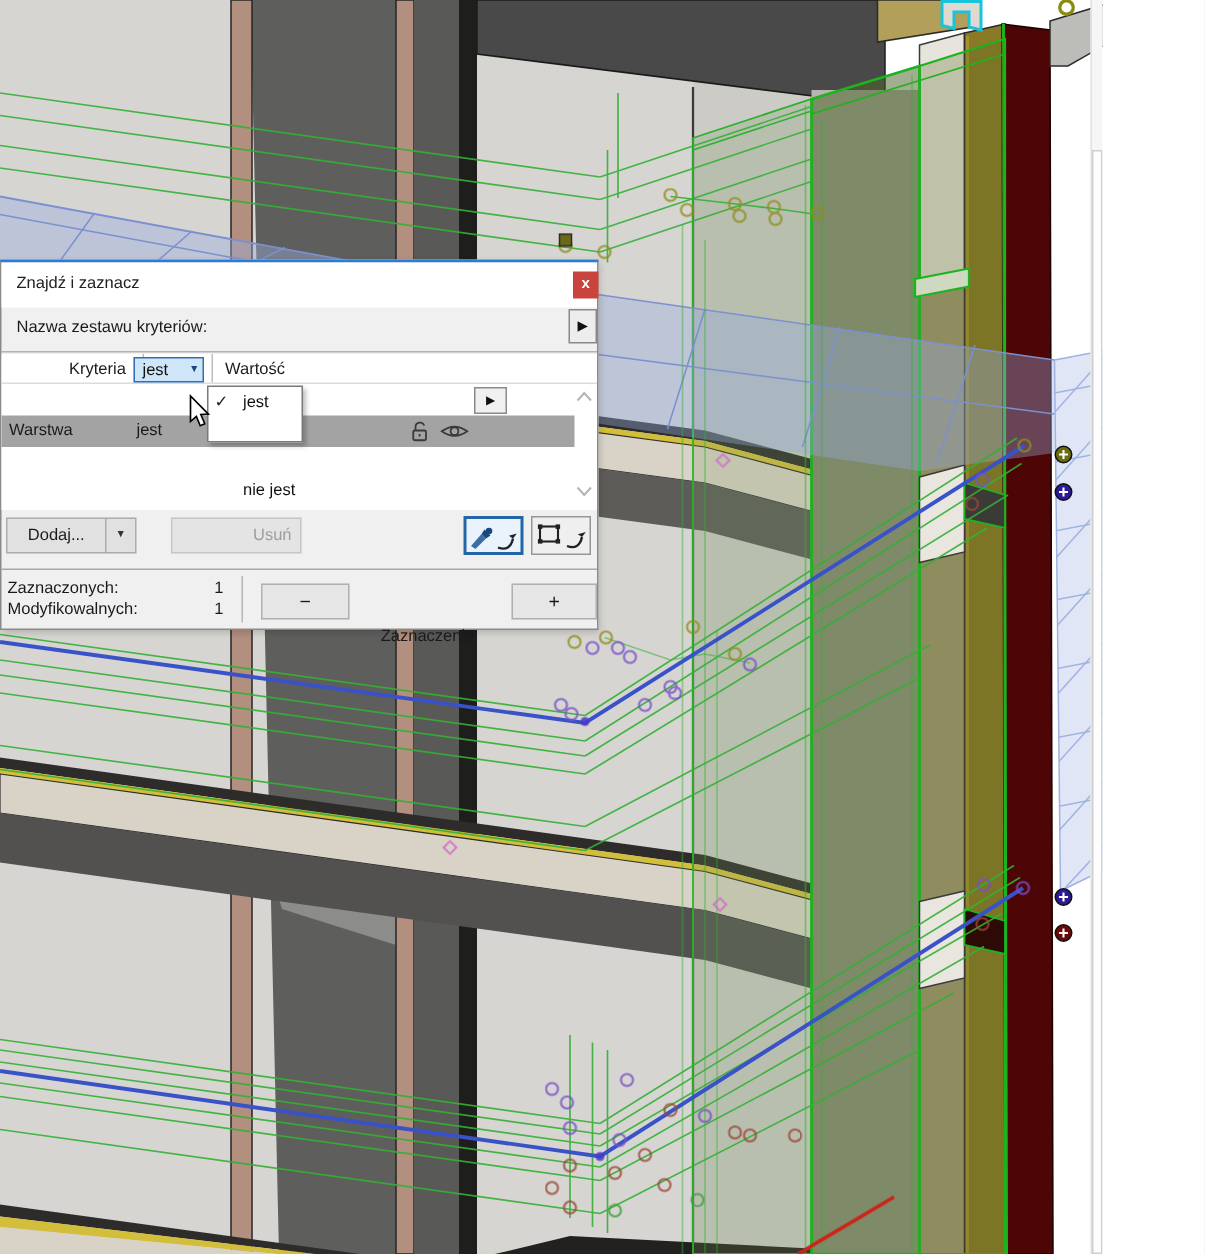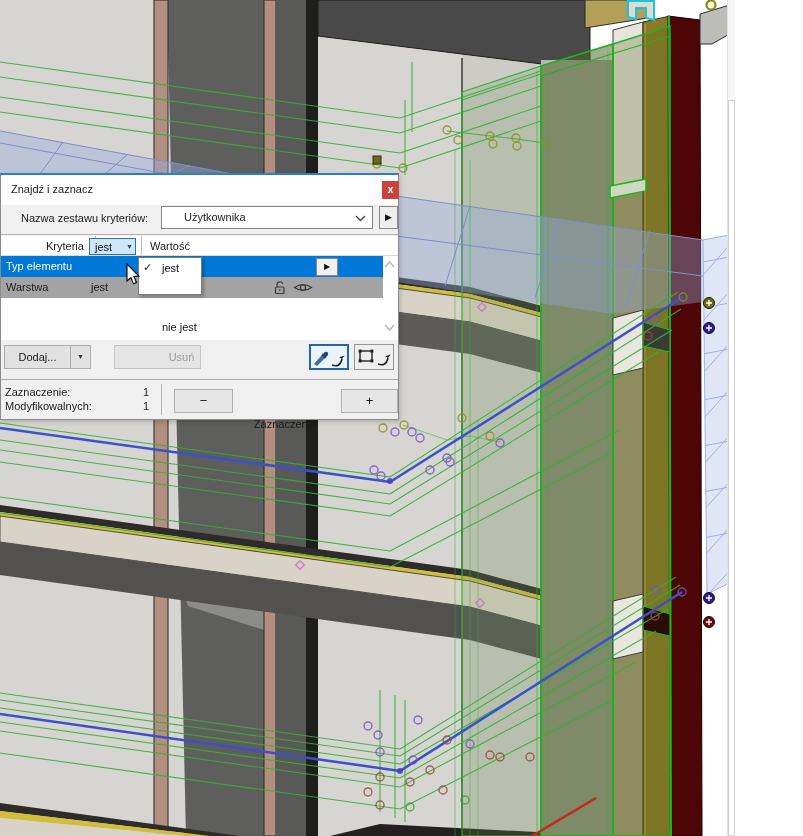--- a/index.html
+++ b/index.html
@@ -22,21 +22,21 @@
     background:#fdfdfd;border:1px solid #cfcfcf;}
 
   
   .dialog{position:absolute;left:0;top:173px;width:399px;height:247px;background:var(--panel);
     border:1px solid var(--dlg-border);border-top:2px solid var(--dlg-top);z-index:10;
     box-shadow:1px 2px 5px rgba(0,0,0,.18);}
   .titlebar{position:absolute;left:0;top:0;width:100%;height:30px;background:#fff;}
   .title{position:absolute;left:10px;top:8px;font-size:11px;color:#222;}
   .close-btn{position:absolute;left:381px;top:6px;width:17px;height:18px;background:var(--close-red);
     color:#fff;font-weight:bold;font-size:10px;text-align:center;line-height:18px;cursor:default;}
-  .lbl-criteria-set{position:absolute;left:20px;top:37px;}
+  .lbl-criteria-set{position:absolute;left:10px;top:37px;}
   .combo{position:absolute;left:160px;top:31px;width:212px;height:23px;background:#fff;
     border:1px solid #848484;}
   .combo .val{position:absolute;left:22px;top:4px;}
   .combo svg{position:absolute;right:6px;top:8px;}
   .flyout{position:absolute;background:#ededed;border:1px solid #8a8a8a;text-align:center;color:#111;}
   .flyout-top{left:378px;top:31px;width:19px;height:23px;font-size:9px;line-height:21px;}
   .sep1{position:absolute;left:0;top:59px;width:100%;height:1px;background:#b2b2b2;}
   .list{position:absolute;left:0;top:61px;width:397px;height:104px;background:#fff;}
   .hdr-kryteria{position:absolute;left:5px;top:4px;padding-left:40px;}
   .hdr-wartosc{position:absolute;left:149px;top:4px;}
@@ -335,40 +335,31 @@
   <div class="thumb"></div>
 </div>
 
 <div class="dialog">
   <div class="titlebar">
     <span class="title">Znajdź i zaznacz</span>
     <div class="close-btn">x</div>
   </div>
 
   <span class="lbl-criteria-set">Nazwa zestawu kryteriów:</span>
-  <div class="combo">
-    <span class="val">Użytkownika</span>
-    <svg width="11" height="7">
-          <polyline points="1,1 5.5,5.5 10,1" fill="none" stroke="#444" stroke-width="1.3"></polyline>
-        </svg>
-  </div>
   <div class="flyout flyout-top">▶</div>
 
   <div class="sep1"></div>
 
   <div class="list">
     <span class="hdr-kryteria">Kryteria</span>
     <span class="hdr-wartosc">Wartość</span>
     <div class="colline" style="left:94px"></div>
     <div class="colline" style="left:140px"></div>
     <div class="hdr-underline"></div>
 
-    <div class="row1">
-      <span class="c1">Typ elementu</span>
-    </div>
     <div class="op-combo">
       <span class="t">jest</span>
       <span class="arr">▼</span>
     </div>
     <div class="flyout flyout-row">▶</div>
 
     <div class="row2">
       <span class="c1">Warstwa</span>
       <span class="c2">jest</span>
       <svg class="icon-lock" width="17" height="15" viewBox="0 0 17 15">
@@ -420,21 +411,21 @@
           <rect x="14.4" y="4.6" width="3" height="3" fill="#222"></rect>
       <rect x="2.6" y="14.4" width="3" height="3" fill="#222"></rect>
           <rect x="14.4" y="14.4" width="3" height="3" fill="#222"></rect>
       <path d="M22,19 q8,3 10,-6" fill="none" stroke="#222" stroke-width="1.6"></path>
       <polygon points="32,13 29.2,11.2 34.6,9.6" fill="#222"></polygon>
     </svg>
   </div>
 
   <div class="sep2"></div>
 
-  <span class="stat-l1">Zaznaczenie:</span>
+  <span class="stat-l1">Zaznaczonych:</span>
   <span class="stat-v1">1</span>
   <span class="stat-l2">Modyfikowalnych:</span>
   <span class="stat-v2">1</span>
   <div class="stat-div"></div>
   <div class="btn btn-minus">−</div>
   <span class="lbl-selection">Zaznaczenie</span>
   <div class="btn btn-plus">+</div>
 </div>
 
 <svg id="cursor" width="803" height="836" viewBox="0 0 803 836">

